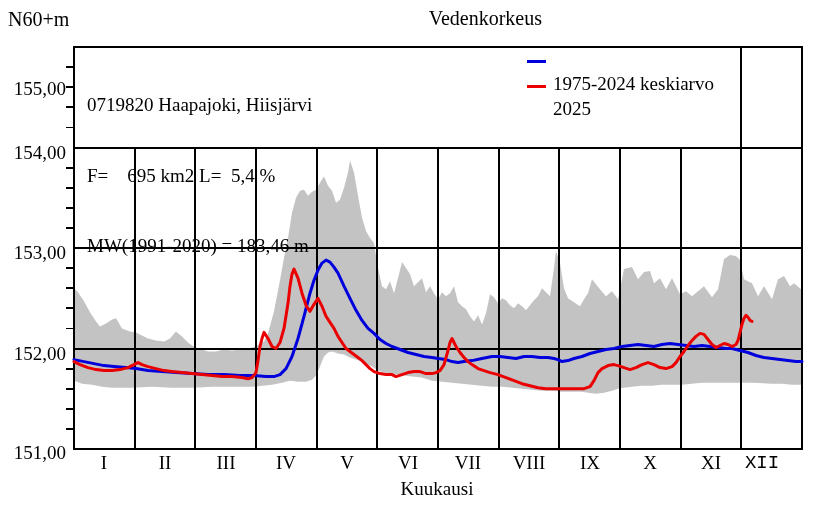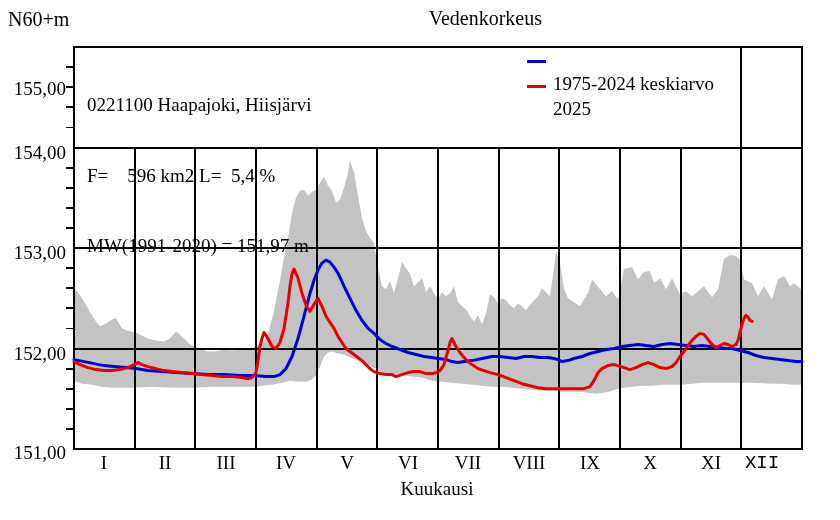--- a/index.html
+++ b/index.html
@@ -82,23 +82,23 @@
 
 <div class="abs chart-title">Vedenkorkeus</div>
 
 <div class="abs ylab y0">155,00</div>
 <div class="abs ylab y1">154,00</div>
 <div class="abs ylab y2">153,00</div>
 <div class="abs ylab y3">152,00</div>
 <div class="abs ylab y4">151,00</div>
 
 <div class="abs info-block">
-  <div>0221100 Haapajoki, Hiisjärvi</div>
-  <div>F=    596 km2 L=  5,4 %</div>
-  <div>MW(1991-2020) = 151,97 m</div>
+  <div>0719820 Haapajoki, Hiisjärvi</div>
+  <div>F=    695 km2 L=  5,4 %</div>
+  <div>MW(1991-2020) = 183,46 m</div>
 </div>
 
 <div class="abs legend">
   <div class="legend-row">
     <span class="legend-swatch" style="background: rgb(0, 0, 221);"></span>
     <span class="legend-label">1975-2024 keskiarvo</span>
   </div>
   <div class="legend-row">
     <span class="legend-swatch" style="background: rgb(234, 0, 0);"></span>
     <span class="legend-label">2025</span>

